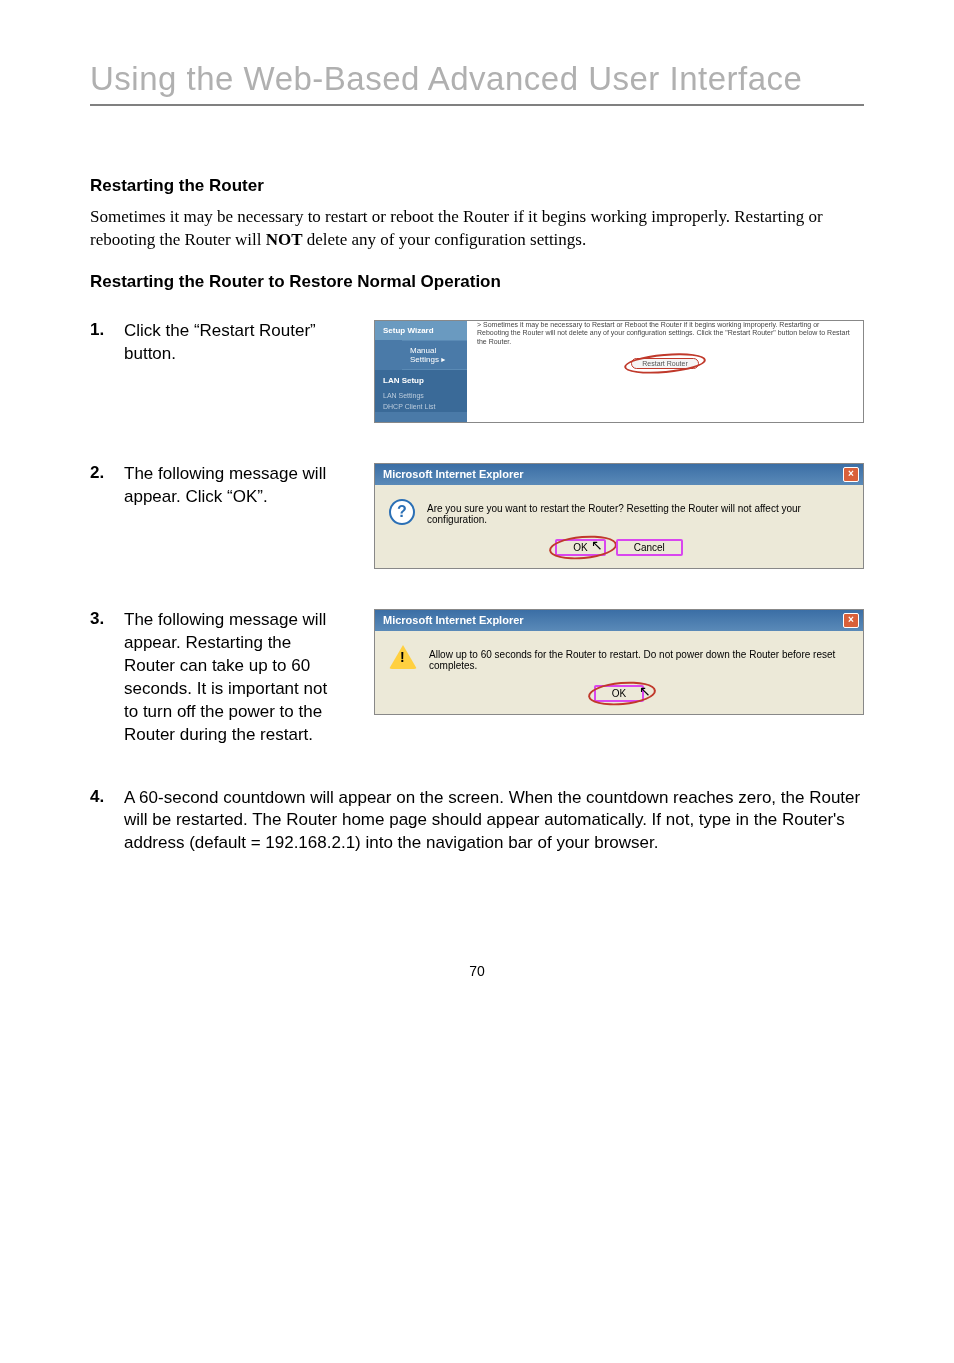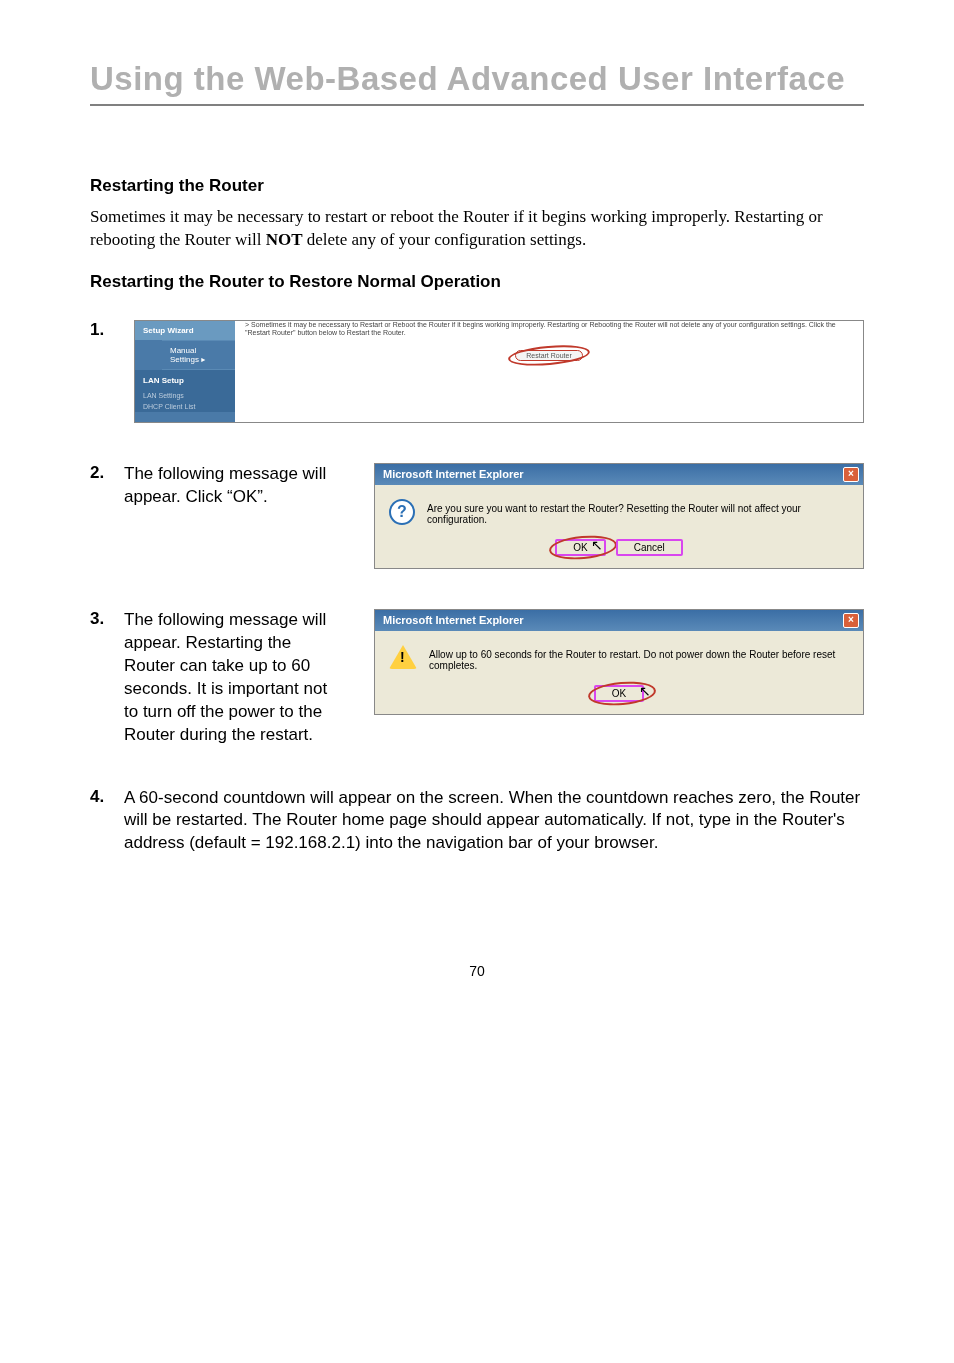--- a/index.html
+++ b/index.html
@@ -1,36 +1,36 @@
 <!DOCTYPE html>
 <html><head>
   <meta charset="utf-8">
   <style>
     * { margin: 0; padding: 0; box-sizing: border-box; }
     body { font-family: Arial, Helvetica, sans-serif; background: #fff; width: 954px; padding: 60px 90px 40px 90px; color: #000; }
-    .page-title { font-size: 33px; color: #b0b0b0; font-weight: 700; margin-bottom: 6px; letter-spacing: 0.5px; }
+    .page-title { font-size: 33px; color: #b0b0b0; font-weight: 400; margin-bottom: 6px; letter-spacing: 0.5px; }
     .rule { border: none; border-top: 2px solid #808080; margin-bottom: 70px; }
     .section-heading { font-size: 17px; font-weight: bold; margin-bottom: 10px; }
     .intro { font-size: 17px; line-height: 1.35; margin-bottom: 20px; font-family: Liberation Serif, serif; }
     .subheading { font-size: 17px; font-weight: bold; margin-bottom: 28px; }
     .row { display: flex; align-items: flex-start; margin-bottom: 40px; }
     .num { font-weight: bold; font-size: 17px; width: 34px; flex-shrink: 0; }
     .step-text { font-size: 17px; line-height: 1.35; flex: 0 0 240px; padding-right: 20px; }
     .step-text-full { font-size: 17px; line-height: 1.35; flex: 1; }
     .screenshot { flex: 1; border: 1px solid #888; margin-left: 10px; }
 
     
     .router-shot { font-size: 9px; }
     .router-top { display: flex; align-items: center; background: #fff; padding: 6px 10px; }
     .belkin-logo { font-weight: bold; letter-spacing: 2px; font-size: 11px; width: 100px; }
     .util-title { color: #5a8ab5; font-size: 12px; font-weight: 500; flex: 1; }
     .top-links { font-size: 7px; color: #555; }
     .top-links .connected { color: #2a8a2a; }
     .router-body { display: flex; }
-    .sidebar { width: 100px; background: #4a7aa8; color: #fff; font-size: 8px; padding-bottom: 10px; }
+    .sidebar { width: 92px; background: #4a7aa8; color: #fff; font-size: 8px; padding-bottom: 10px; }
     .sidebar-item { padding: 5px 8px; }
     .sidebar-setup { background: #6a9ac0; font-weight: bold; }
     .sidebar-manual { background: #4a7aa8; border-top: 1px solid #5a8ab5; border-bottom: 1px solid #5a8ab5; margin-left: 27px; }
     .sidebar-lan { background: #3a6a98; font-weight: bold; padding-top: 6px; }
     .sidebar-sub { color: #bcd; font-size: 7px; padding: 2px 8px; background: #3a6a98; }
     .crumb { color: #4a7aa8; font-size: 9px; padding: 6px 10px 4px; font-weight: bold; }
     .crumb .sub { color: #3a6a98; }
     .desc { font-size: 7px; color: #444; padding: 0 10px 8px; line-height: 1.2; }
     .restart-btn { display: block; margin: 4px auto 12px; border: 1.5px solid #c0392b; border-radius: 10px; padding: 1px 10px; font-size: 7px; color: #555; background: #f5f5f5; width: fit-content; }
 
@@ -62,20 +62,21 @@
 <hr class="rule">
 
 <h2 class="section-heading">Restarting the Router</h2>
 <p class="intro">
   <span>Sometimes it may be necessary to restart or reboot the Router if it begins working improperly. Restarting or rebooting the Router will </span><b>NOT</b><span> delete any of your configuration settings.</span>
 </p>
 <h3 class="subheading">Restarting the Router to Restore Normal Operation</h3>
 
 <div class="row">
   <div class="num">1.</div>
+  <div class="step-text">Click the “Restart Router” button.</div>
   <div class="screenshot router-shot">
     <div class="router-body">
       <div class="sidebar">
         <div class="sidebar-item sidebar-setup">Setup Wizard</div>
         <div class="sidebar-item sidebar-manual">Manual Settings ▸</div>
         <div class="sidebar-item sidebar-lan">LAN Setup</div>
         <div class="sidebar-sub">LAN Settings</div>
         <div class="sidebar-sub">DHCP Client List</div>
       </div>
       <div style="flex:1; background:#fff;">

